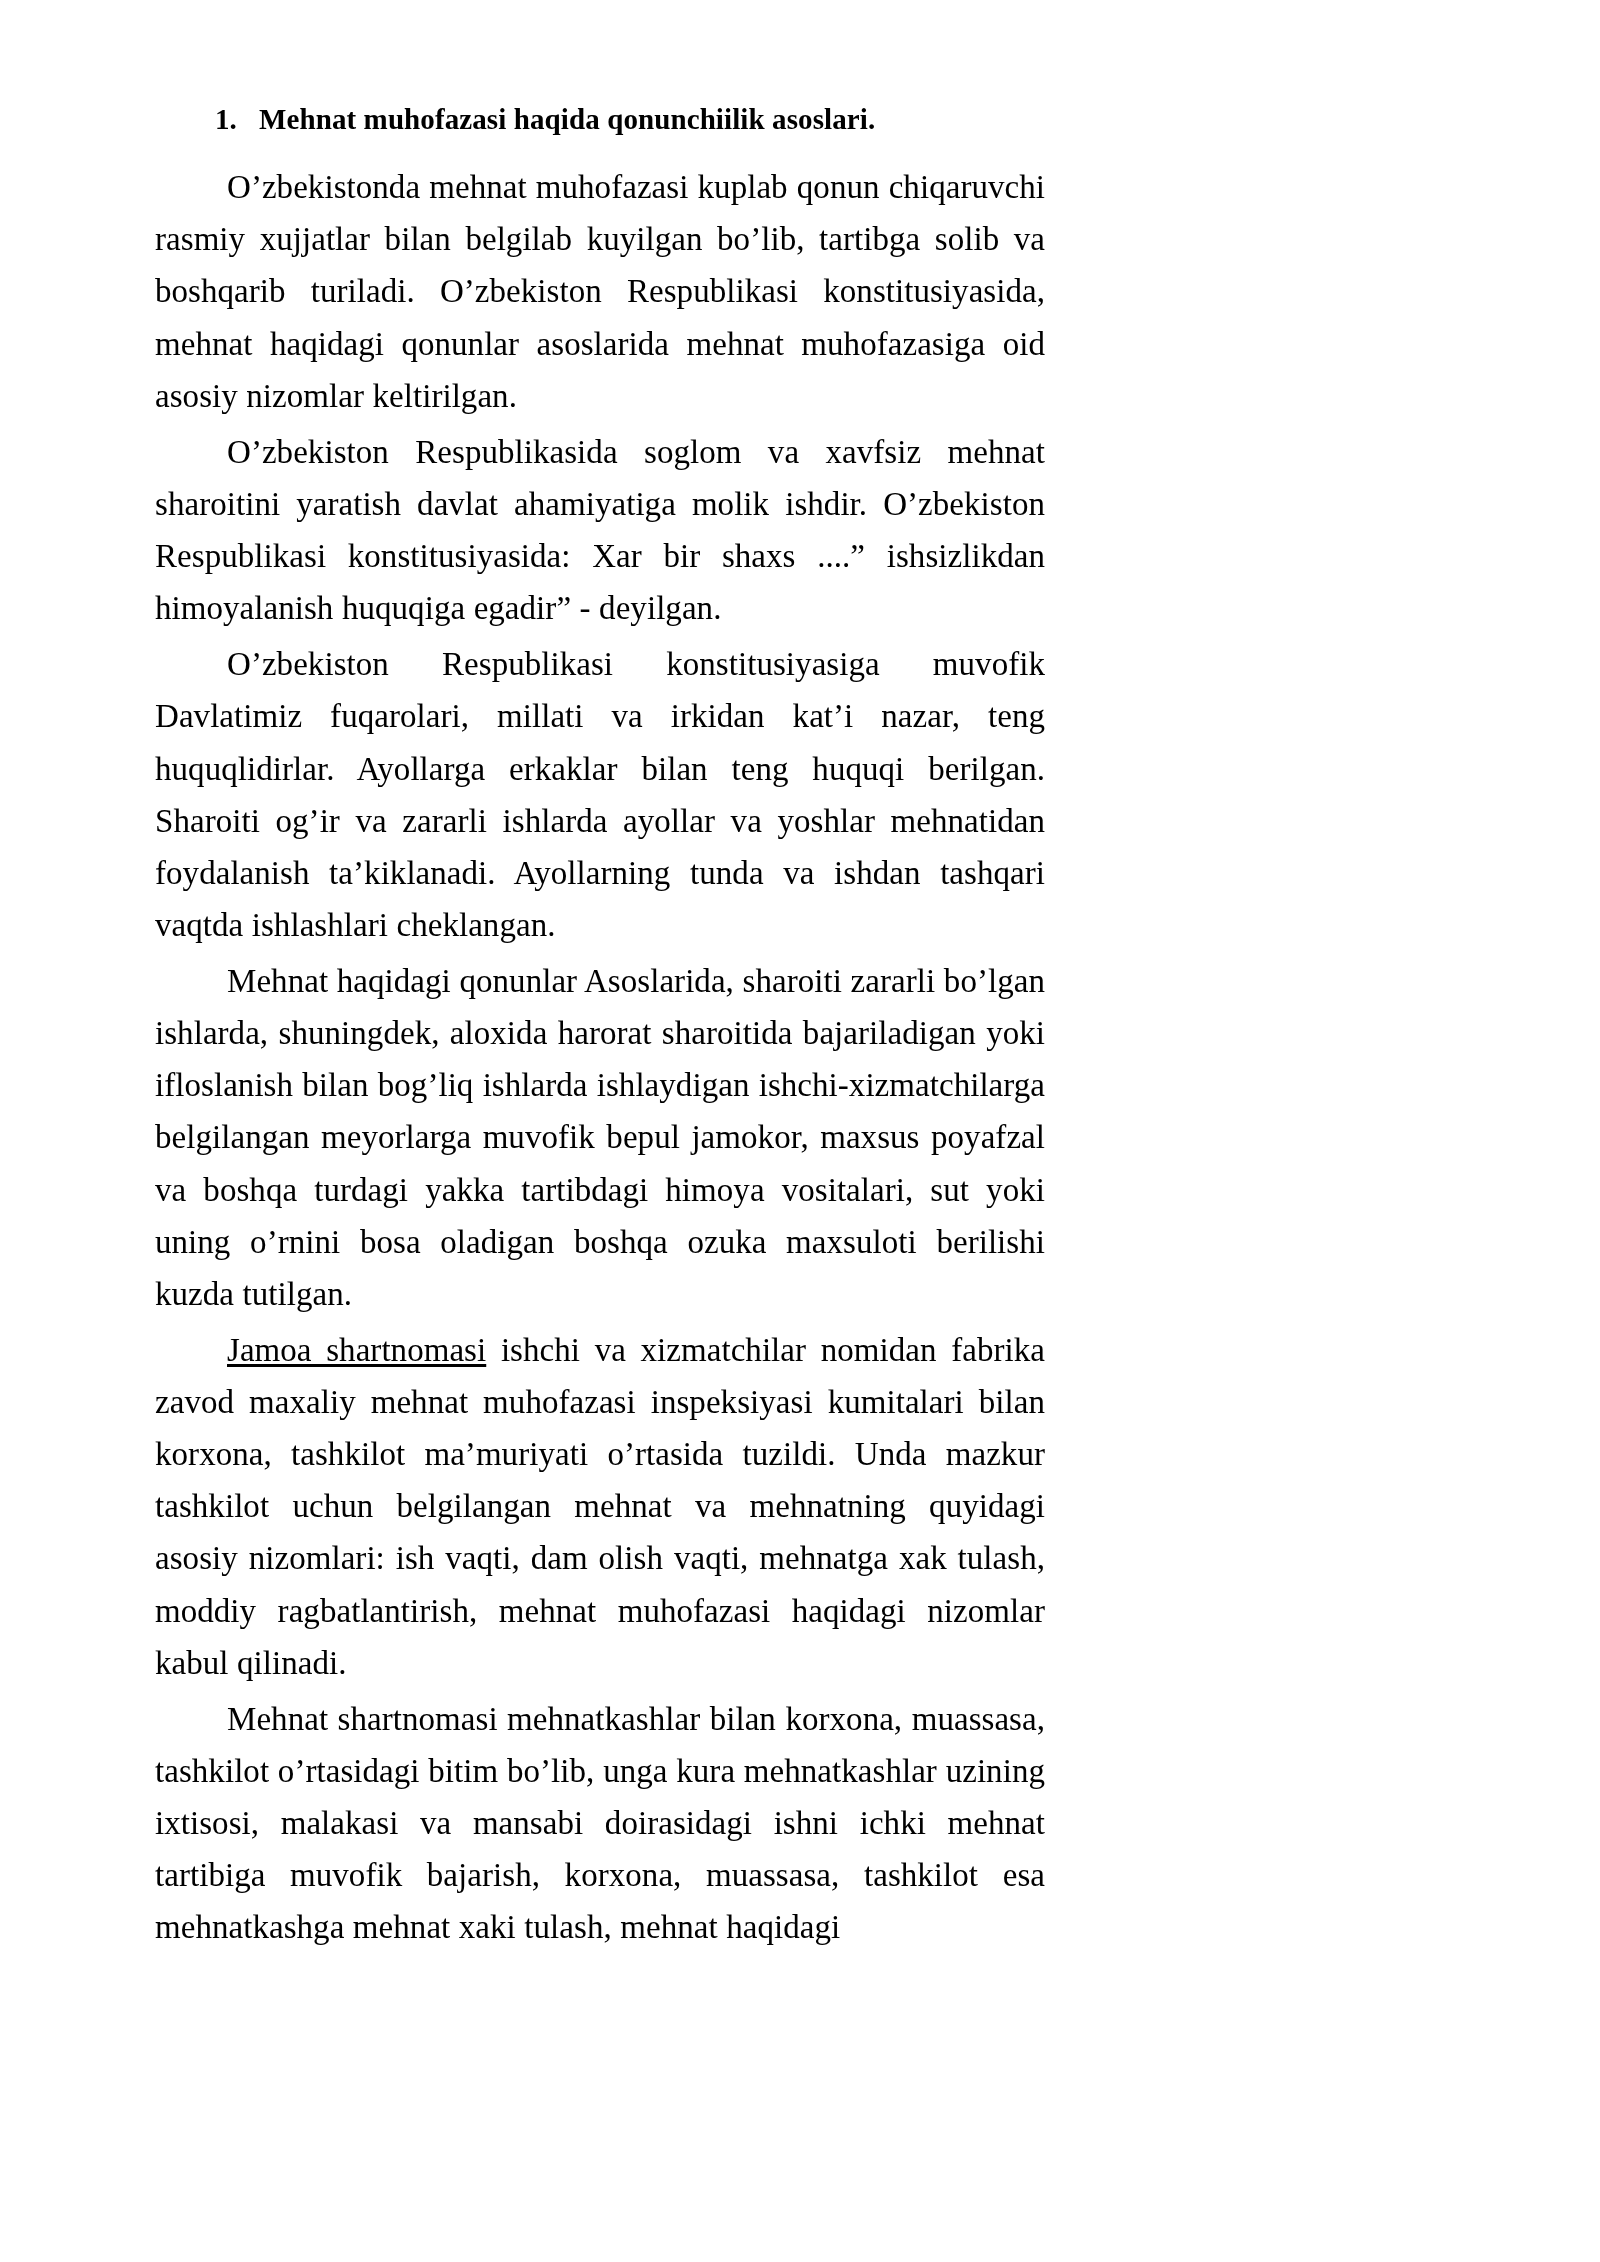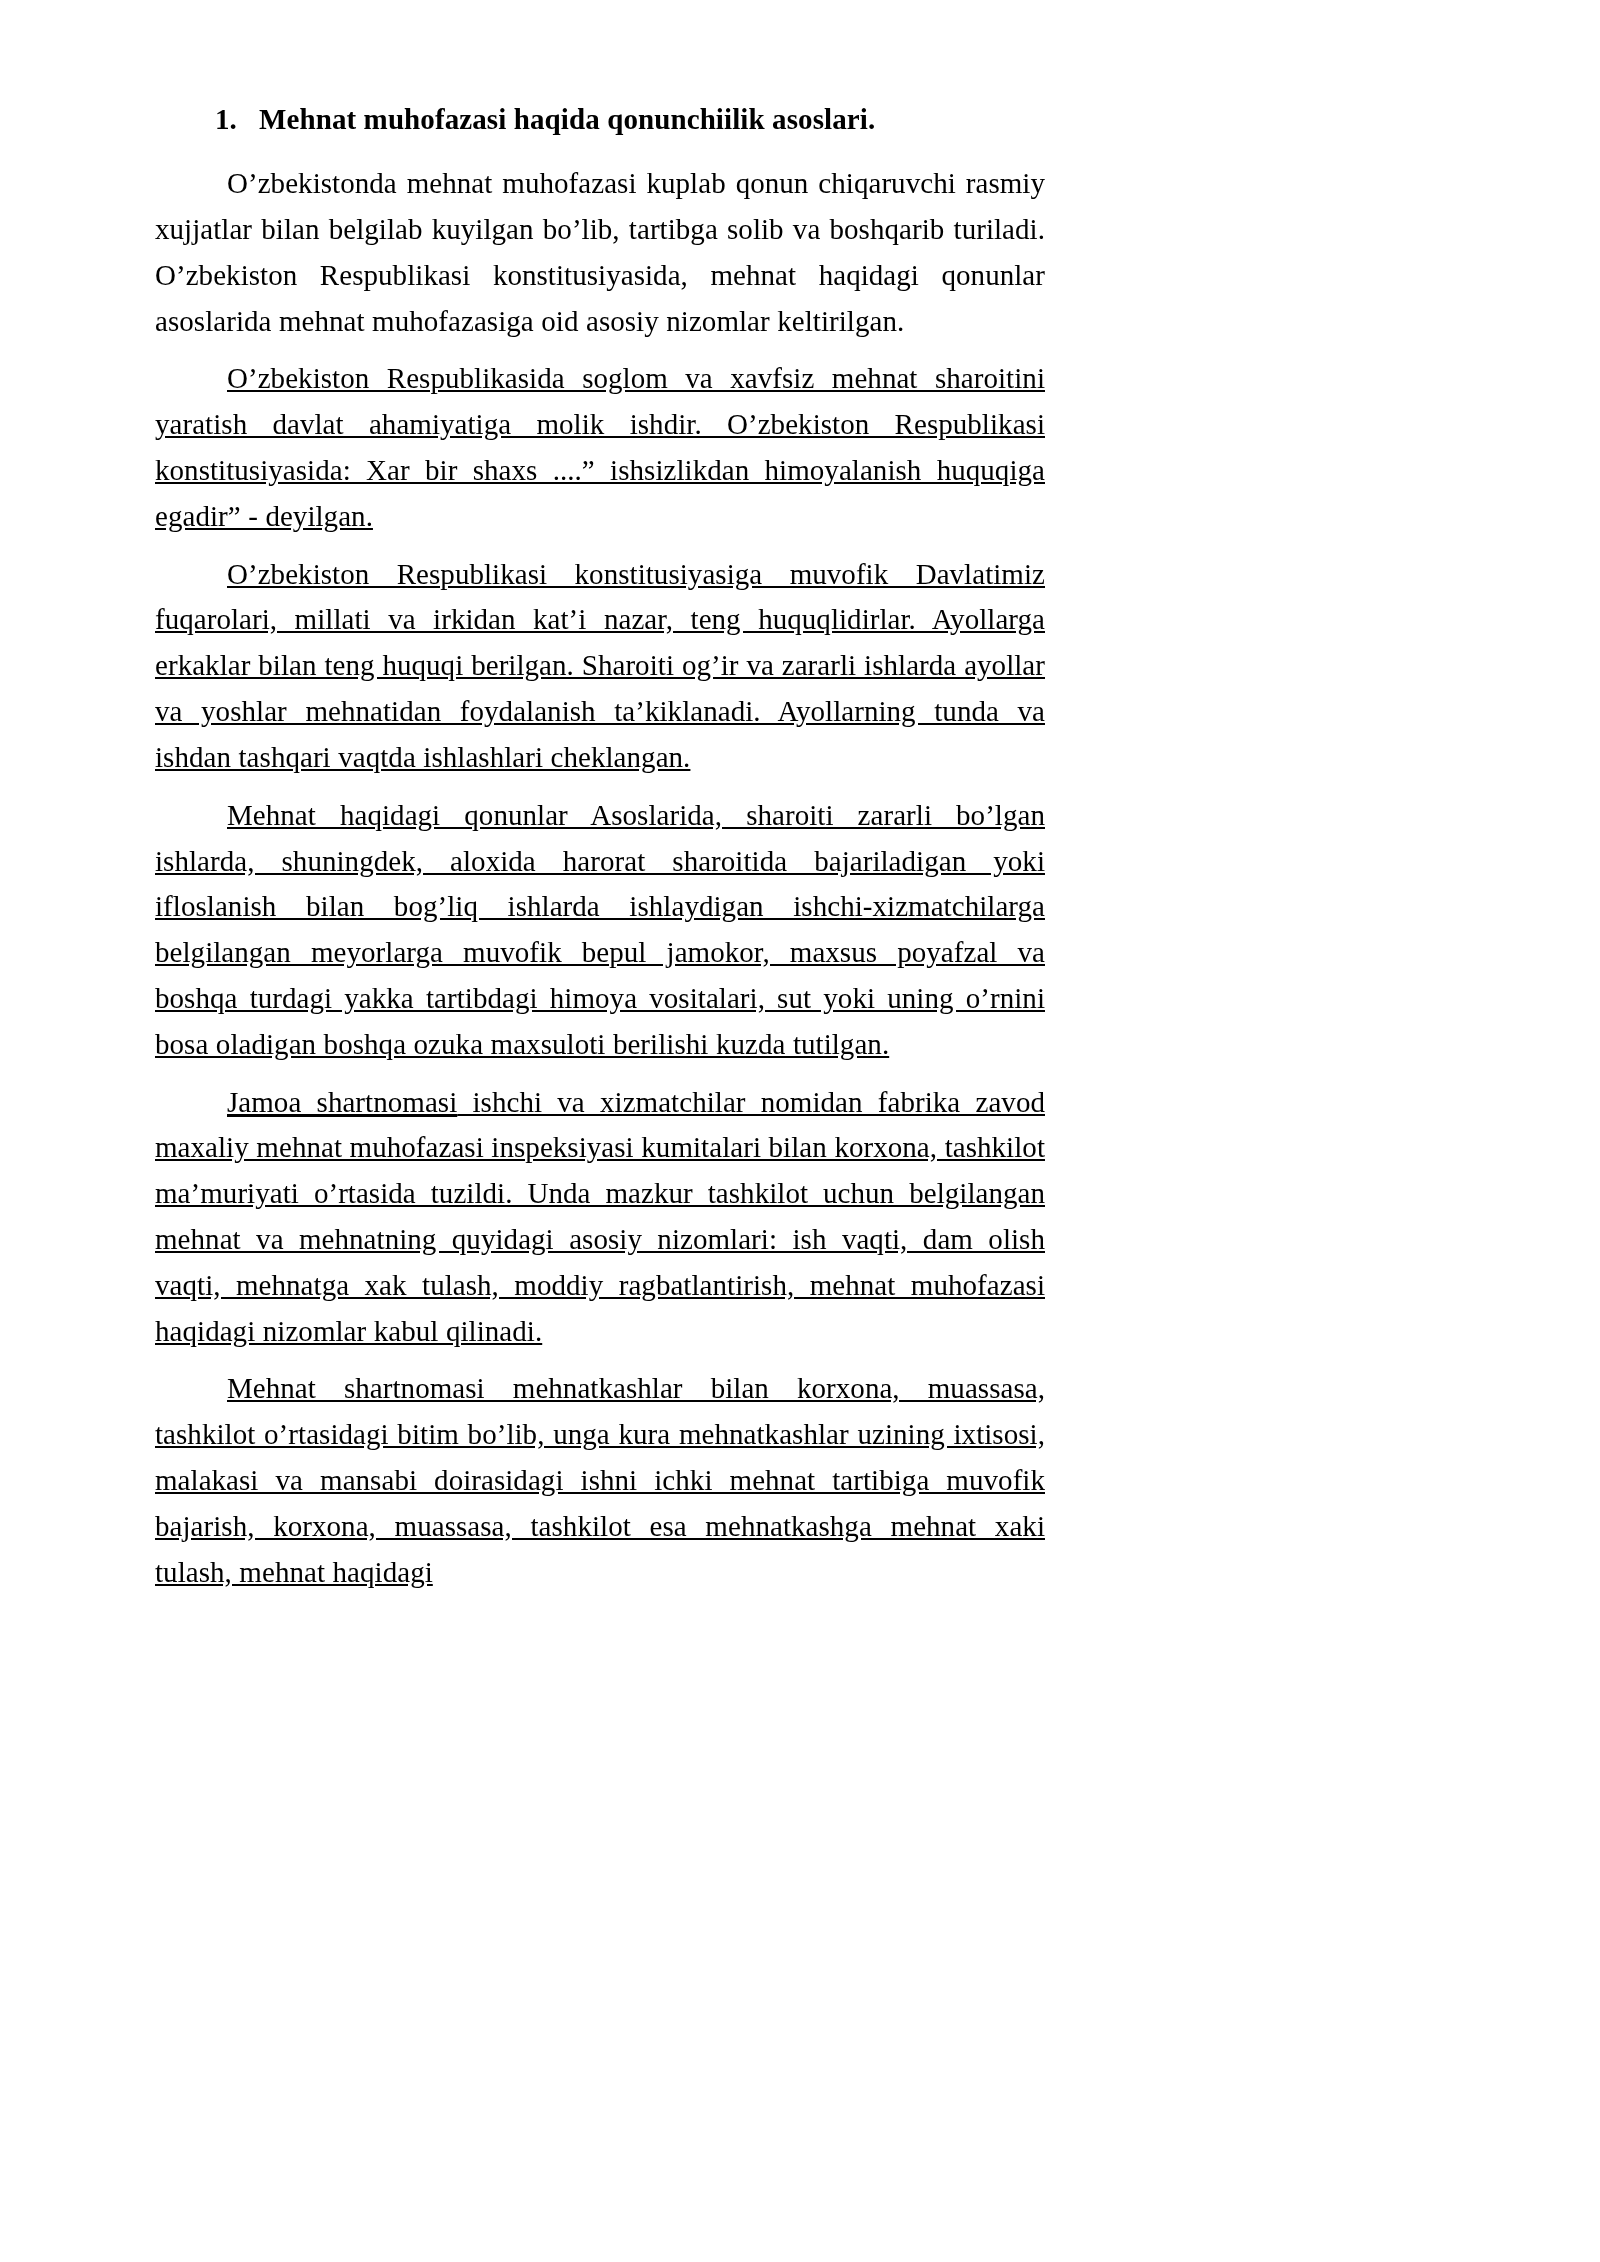--- a/index.html
+++ b/index.html
@@ -32,32 +32,31 @@
     line-height: 1.35;
     margin: 0 0 22px 0;
     padding-left: 60px;
     text-indent: 0;
     letter-spacing: 0.1px;
   }
   .doc-heading .num {
     display: inline;
   }
   p.para {
-    font-size: 29px;
+    font-size: 33px;
     line-height: 1.58;
     text-align: justify;
     text-justify: inter-word;
     margin: 0 0 0 0;
     text-indent: 72px;
     letter-spacing: 0.05px;
     word-spacing: 0.2px;
   }
   p.para + p.para {
-    margin-top: 12px;
-    text-decoration: underline;
+    margin-top: 4px;
   }
   .underline {
     text-decoration: underline;
     text-underline-offset: 3px;
   }
 </style>
 </head>
 <body>
 
 <div class="page">

